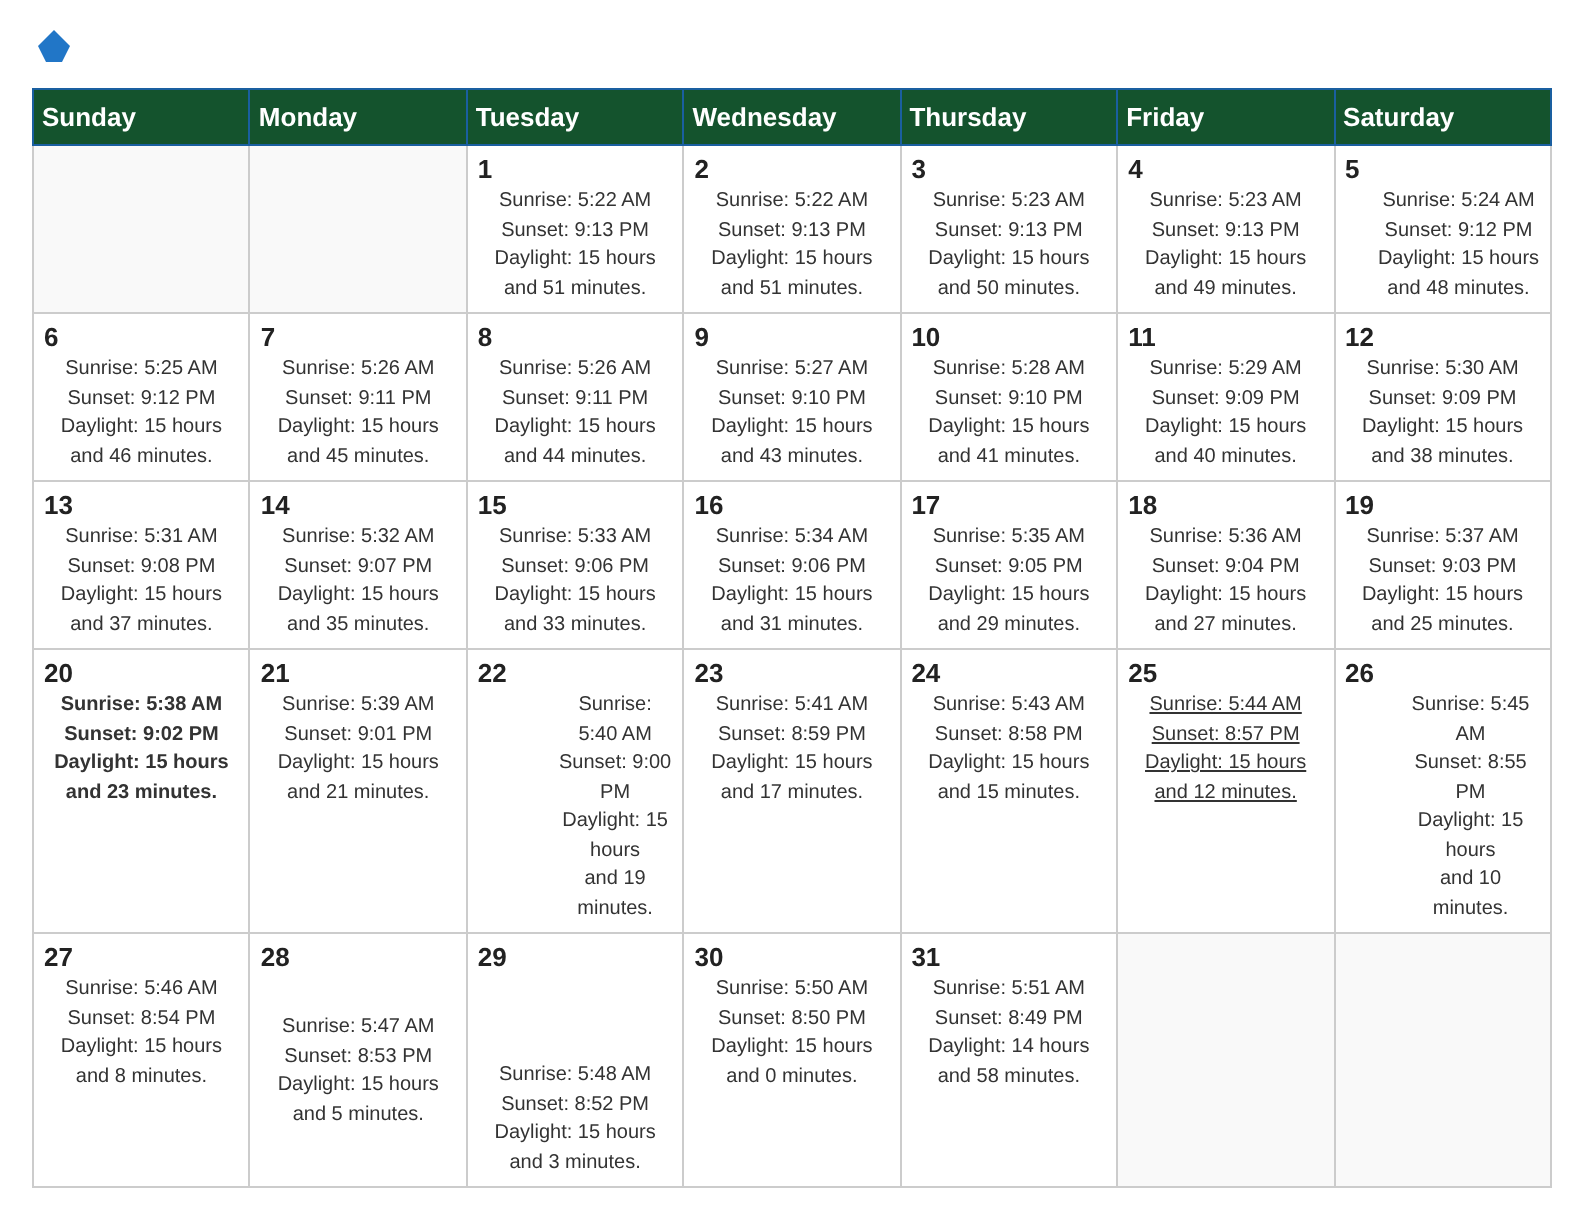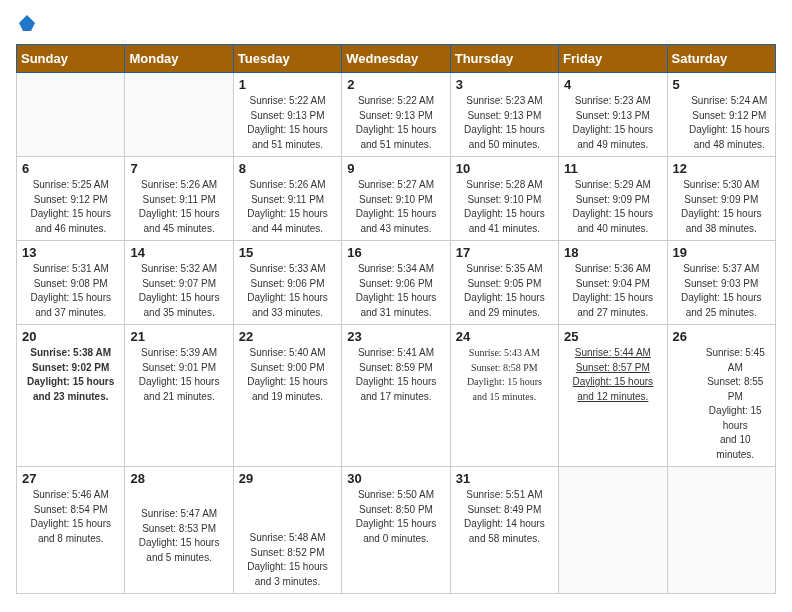--- a/index.html
+++ b/index.html
@@ -33,21 +33,21 @@
     .title-location {
       font-size: 15px;
       color: #444;
     }
     .calendar {
       width: 100%;
       border-collapse: collapse;
       border: 1px solid #ccc;
     }
     .calendar th {
-      background: #a16207;
+      background: #14532d;
       color: #fff;
       font-size: 13px;
       font-weight: bold;
       padding: 6px 4px;
       text-align: left;
       border: 1px solid #1a5fa0;
     }
     .calendar td {
       vertical-align: top;
       border: 1px solid #ccc;
@@ -274,35 +274,35 @@
         </td>
         <td>
           <span class="day-number">21</span>
           <div class="day-info" style="white-space: pre-line;">Sunrise: 5:39 AM
 Sunset: 9:01 PM
 Daylight: 15 hours
 and 21 minutes.</div>
         </td>
         <td>
           <span class="day-number">22</span>
-          <div class="day-info" style="white-space: pre-line;">Sunrise: 5:40 AM
+          <div class="day-info" style="white-space: pre-line; margin-left: 40px;">Sunrise: 5:40 AM
 Sunset: 9:00 PM
 Daylight: 15 hours
 and 19 minutes.</div>
         </td>
         <td>
           <span class="day-number">23</span>
           <div class="day-info" style="white-space: pre-line;">Sunrise: 5:41 AM
 Sunset: 8:59 PM
 Daylight: 15 hours
 and 17 minutes.</div>
         </td>
         <td>
           <span class="day-number">24</span>
-          <div class="day-info" style="white-space: pre-line; font-family: Liberation Serif, serif;">Sunrise: 5:43 AM
+          <div class="day-info" style="white-space: pre-line;">Sunrise: 5:43 AM
 Sunset: 8:58 PM
 Daylight: 15 hours
 and 15 minutes.</div>
         </td>
         <td>
           <span class="day-number">25</span>
           <div class="day-info" style="white-space: pre-line; text-decoration: underline;">Sunrise: 5:44 AM
 Sunset: 8:57 PM
 Daylight: 15 hours
 and 12 minutes.</div>

